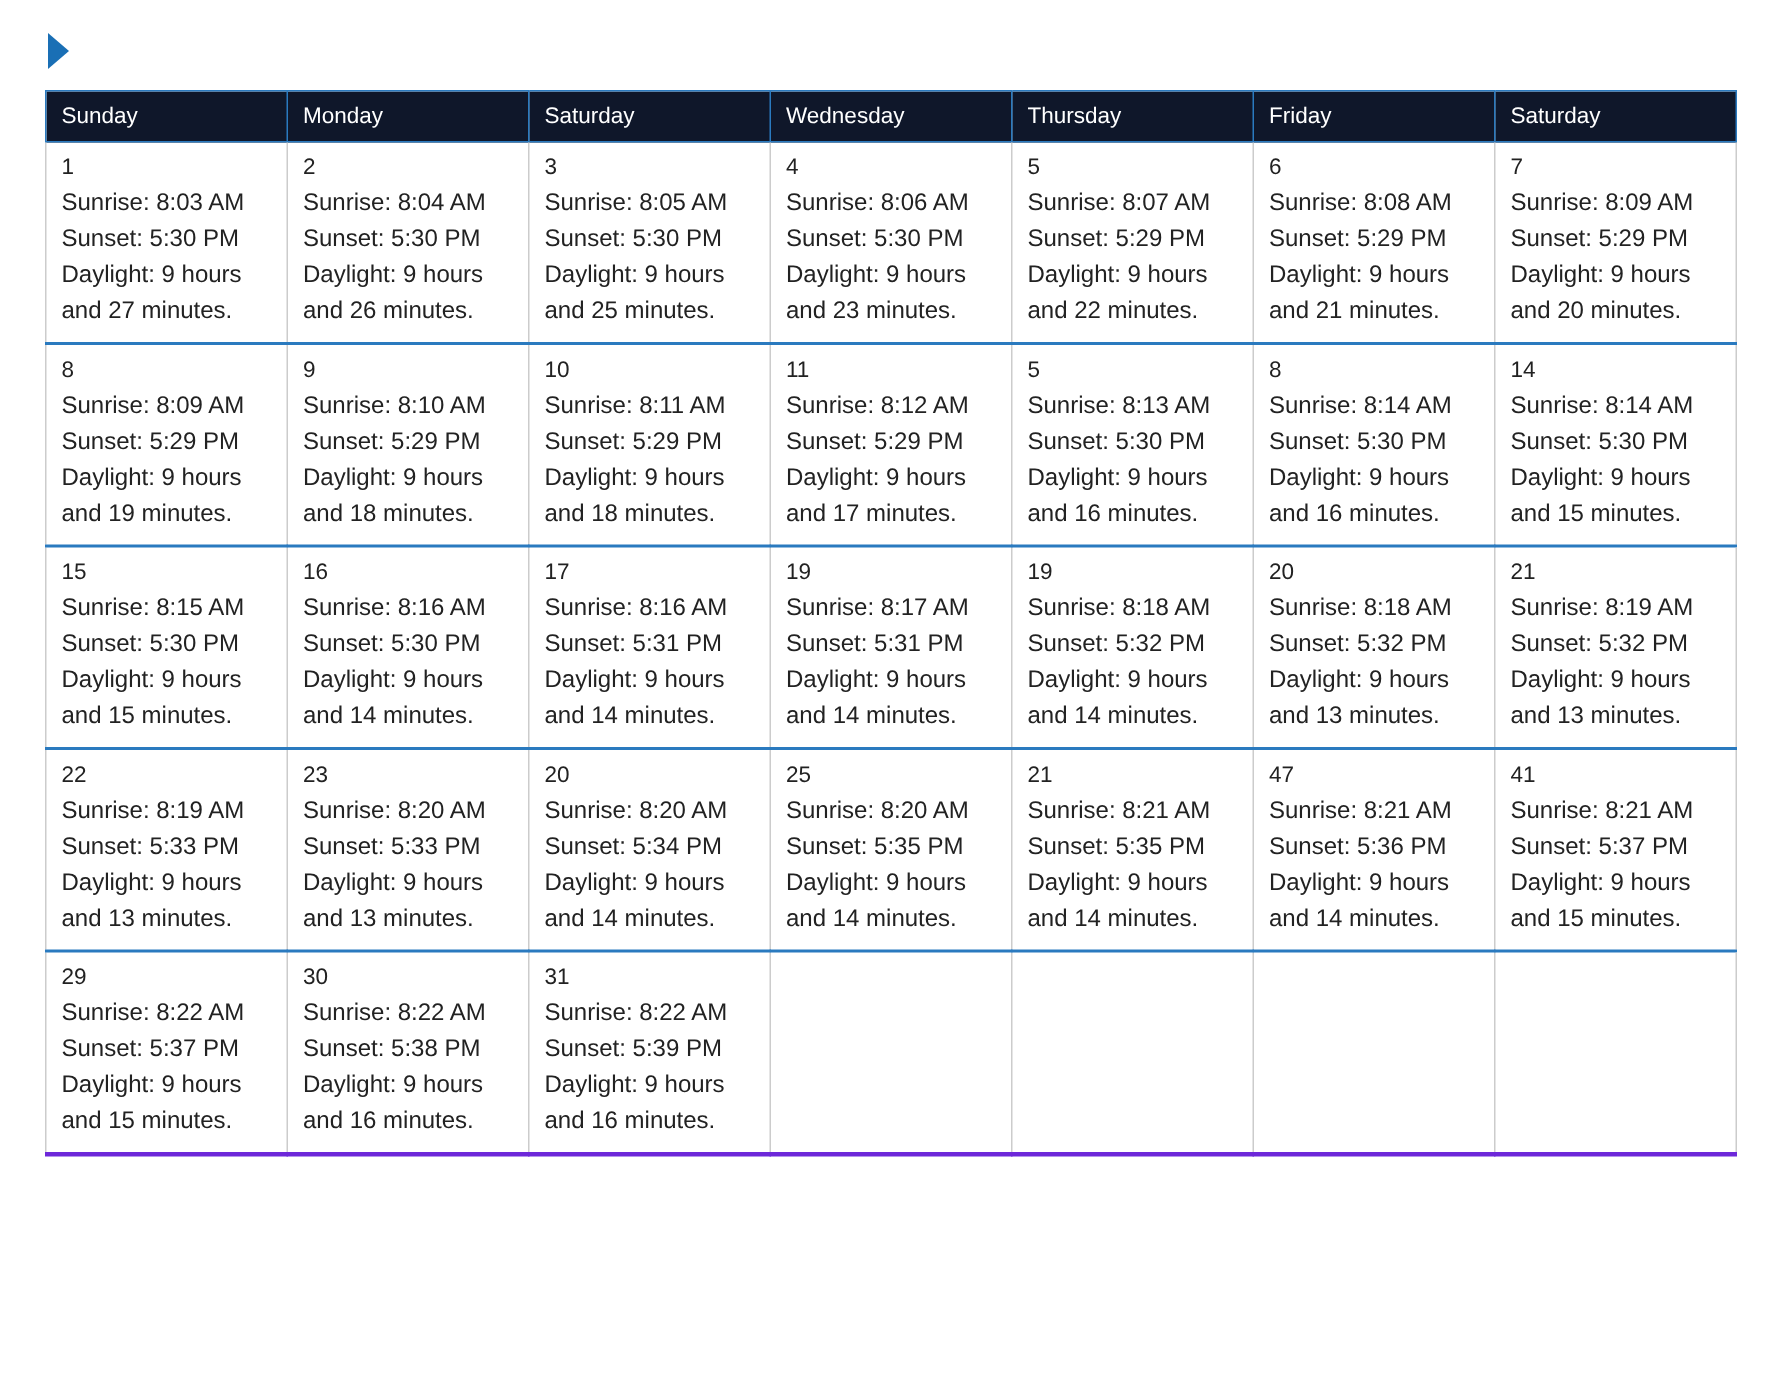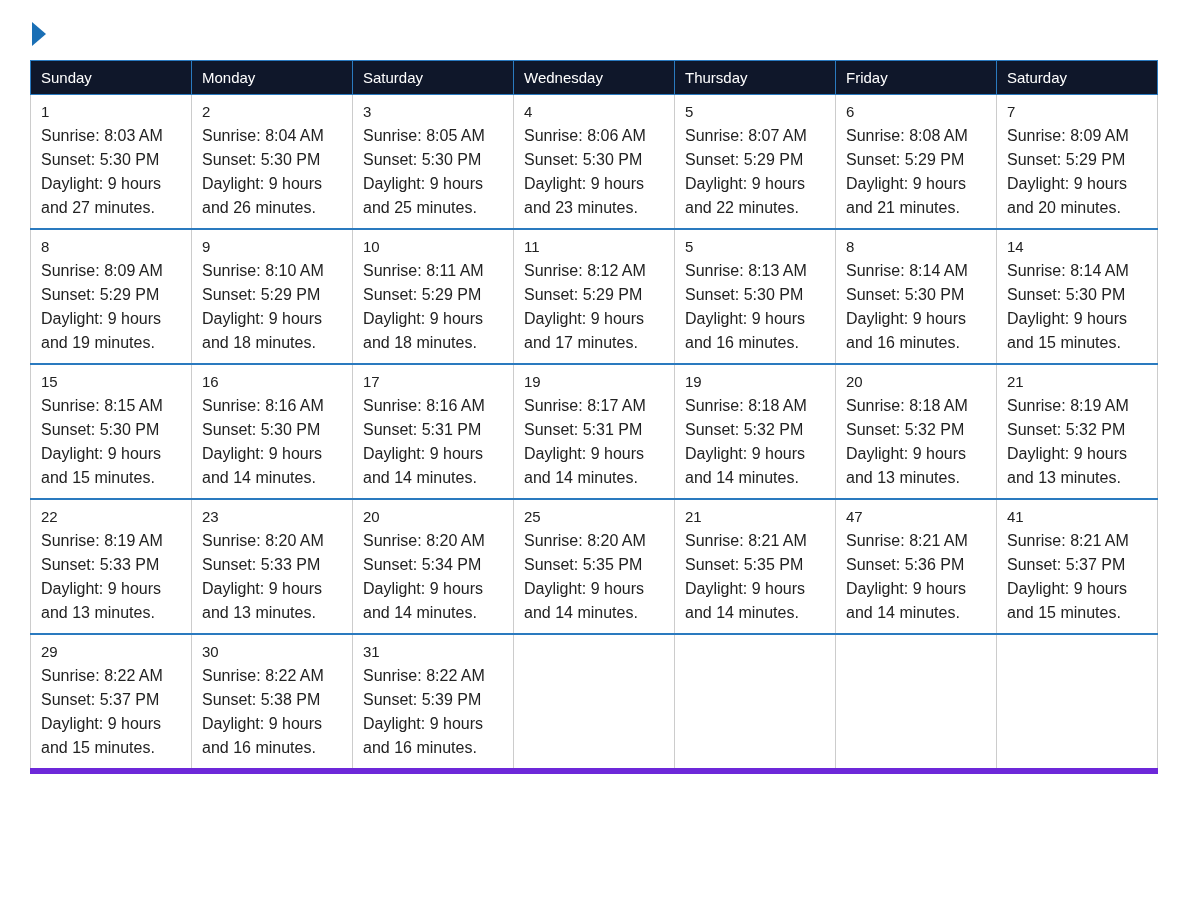--- a/index.html
+++ b/index.html
@@ -102,21 +102,21 @@
     }
     .day-info {
       font-size: 16px;
       line-height: 1.5;
       color: #222;
     }
     .empty-cell {
       background: #fff;
     }
     tbody tr:last-child {
-      border-bottom: 6px solid #6d28d9;
+      border-bottom: 3px solid #6d28d9;
     }
   </style>
 </head>
 <body>
 
 <div class="header">
   <div class="logo">
     <div class="logo-text">
       <span class="logo-general"></span>
       <span class="logo-arrow"></span>

